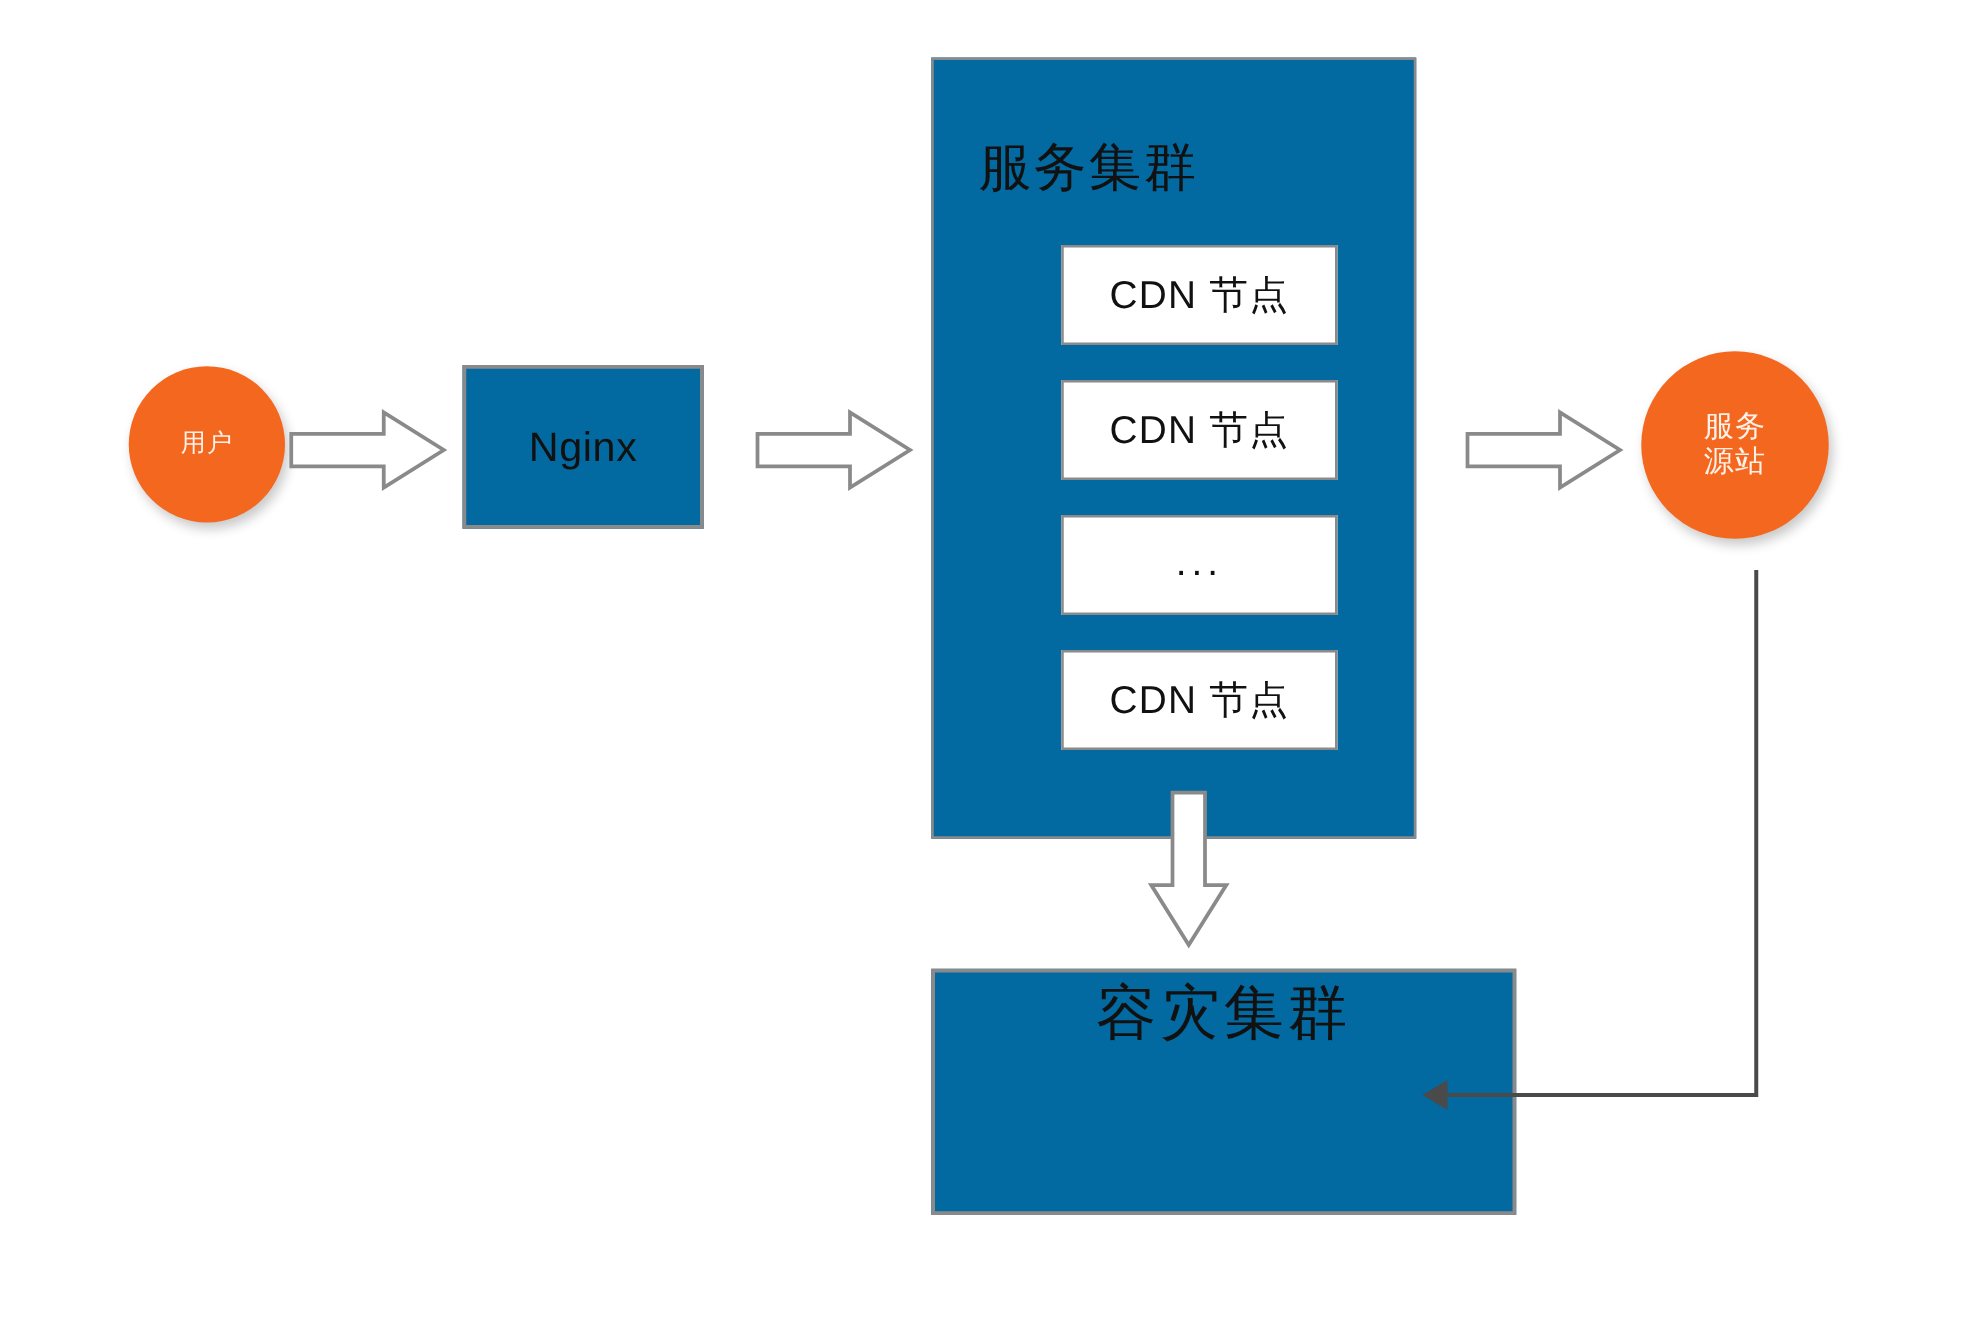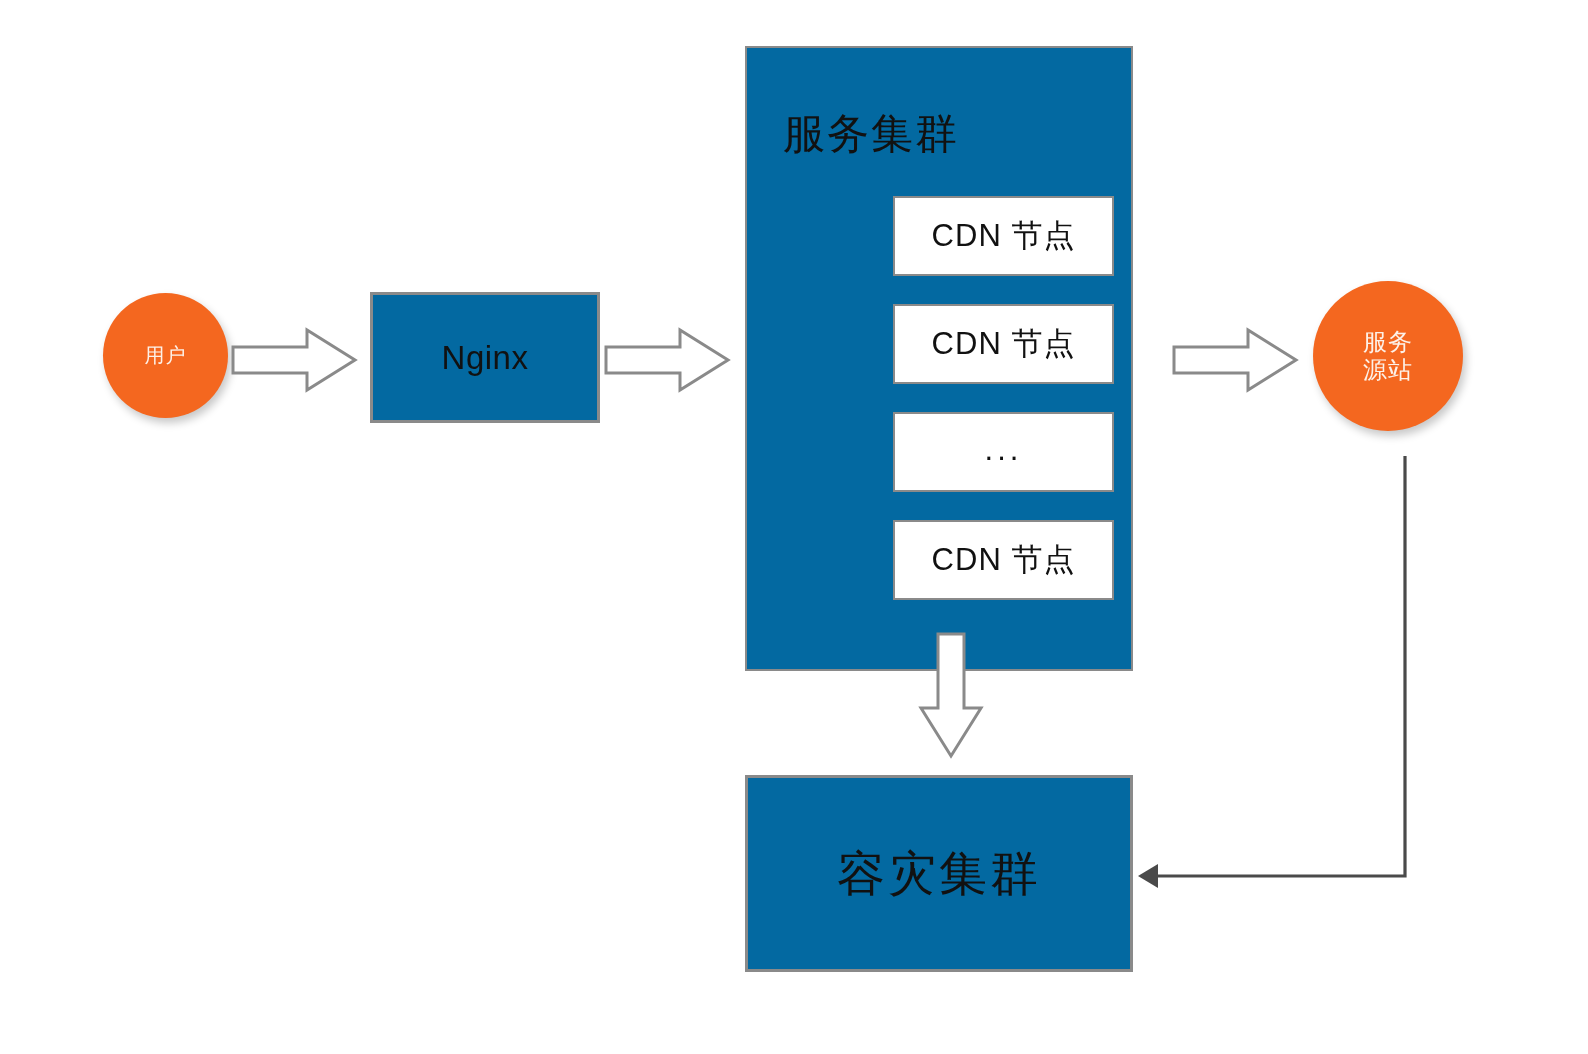--- a/index.html
+++ b/index.html
@@ -50,21 +50,21 @@
   
   .box {
     position: absolute;
     border: 3px solid #8a8a8a;
     background: #0369a1;
     box-sizing: border-box;
   }
   #nginx-box {
     left: 370px;
     top: 292px;
-    width: 230px;
+    width: 193px;
     height: 131px;
     display: flex;
     align-items: center;
     justify-content: center;
   }
   #nginx-label {
     font-size: 33px;
     color: #111111;
     letter-spacing: 0.5px;
   }
@@ -89,43 +89,42 @@
     position: absolute;
     left: 102px;
     width: 221px;
     height: 80px;
     border: 2px solid #8a8a8a;
     box-sizing: border-box;
     background: #ffffff;
     display: flex;
     align-items: center;
     justify-content: center;
-    margin-left: 44px;
   }
   .cdn-label {
     font-size: 31px;
     color: #111111;
     letter-spacing: 1px;
     white-space: nowrap;
   }
   .cdn-label.ellipsis {
     font-size: 31px;
     letter-spacing: 4px;
     position: relative;
     top: -2px;
   }
 
   #dr-cluster-box {
     left: 745px;
     top: 775px;
-    width: 388px;
+    width: 468px;
     height: 197px;
     border-width: 3px;
     display: flex;
-    align-items: center;
+    align-items: flex-start;
     justify-content: center;
   }
   #dr-cluster-label {
     font-size: 48px;
     color: #111111;
     letter-spacing: 3px;
   }
 
   
   .block-arrow {

